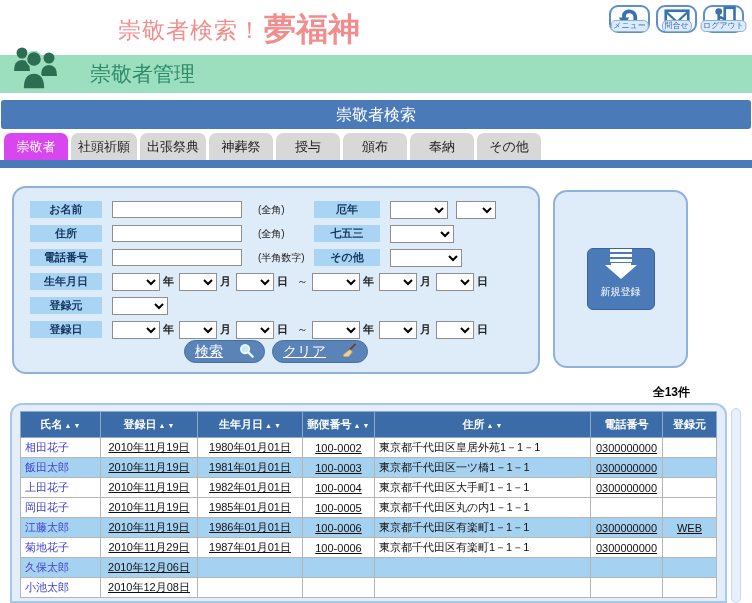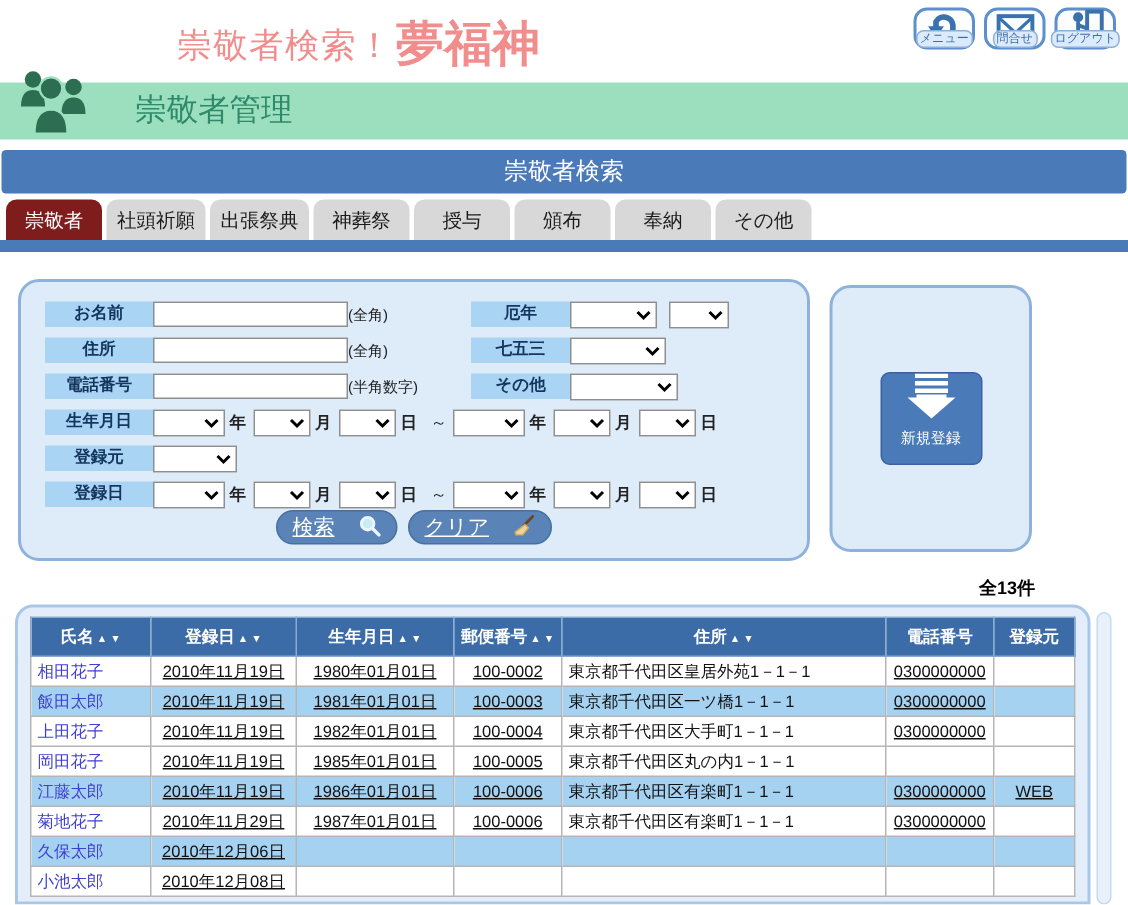--- a/index.html
+++ b/index.html
@@ -31,32 +31,32 @@
   .module-bar{position:absolute; top:55px; left:0; width:752px; height:38px; background:var(--green-bar);}
   .people-icon{position:absolute; left:10px; top:-10px;}
   .module-title{position:absolute; left:90px; top:0; line-height:38px; font-size:21px; color:var(--green-text);}
   
   .page-bar{position:absolute; top:100px; left:1px; width:750px; height:29px; background:var(--accent-blue);
     border-radius:3px; color:#fff; text-align:center; line-height:29px; font-size:16px;}
   
   .tab-bar{position:absolute; top:133px; left:4px; height:27px; display:flex; gap:3px;}
   .tab{min-width:64px; padding:0 7px; background:var(--tab-inactive); color:#1a1a1a;
     border-radius:7px 7px 0 0; font-size:13px; line-height:27px; text-align:center; cursor:pointer;}
-  .tab.active{background:#7f1d1d; color:#fff;}
+  .tab.active{background:#d946ef; color:#fff;}
   .tab-underline{position:absolute; top:160px; left:0; width:752px; height:8px; background:var(--accent-blue);}
   
   .search-panel{position:absolute; left:12px; top:186px; width:528px; height:188px;
     background:var(--panel-bg); border:2px solid var(--panel-border); border-radius:14px;}
   .frow{position:absolute; height:19px; display:flex; align-items:center; white-space:nowrap;}
   .flabel{display:inline-block; width:72px; height:17px; background:var(--label-bg); color:var(--label-text);
-    font-size:11px; font-weight:bold; text-align:center; line-height:17px; flex:none;}
+    font-size:11px; font-weight:bold; text-align:center; line-height:17px; margin-right:10px; flex:none;}
   .flabel.r{width:66px;}
   .tinput{height:17px; border:1px solid #8f8f8f; background:#fff; font-size:11px; padding:0 3px;}
   .tinput.w130{width:130px;}
-  .fnote{font-size:10px; margin-left:0; color:#222;}
+  .fnote{font-size:10px; margin-left:16px; color:#222;}
   select{height:18px; font-size:11px; border:1px solid #8f8f8f; background:#fff;}
   .sel-y{width:48px;} .sel-md{width:38px;} .sel-w58{width:58px;} .sel-w40{width:40px;}
   .sel-w64{width:64px;} .sel-w72{width:72px;} .sel-w56{width:56px;}
   .unit{font-size:11px; margin:0 5px 0 3px; font-weight:bold; color:#222;}
   .range{font-size:11px; margin:0 4px; color:#222;}
   .form-buttons{position:absolute; left:0; top:152px; width:100%; display:flex; justify-content:center; gap:7px;}
   .pill-btn{height:23px; border:1px solid #46709f; border-radius:12px; background:var(--button-blue);
     color:#fff; font-size:14px; padding:0 10px; display:flex; align-items:center; gap:16px; cursor:pointer;
     font-family:inherit;text-decoration:underline;}
   

